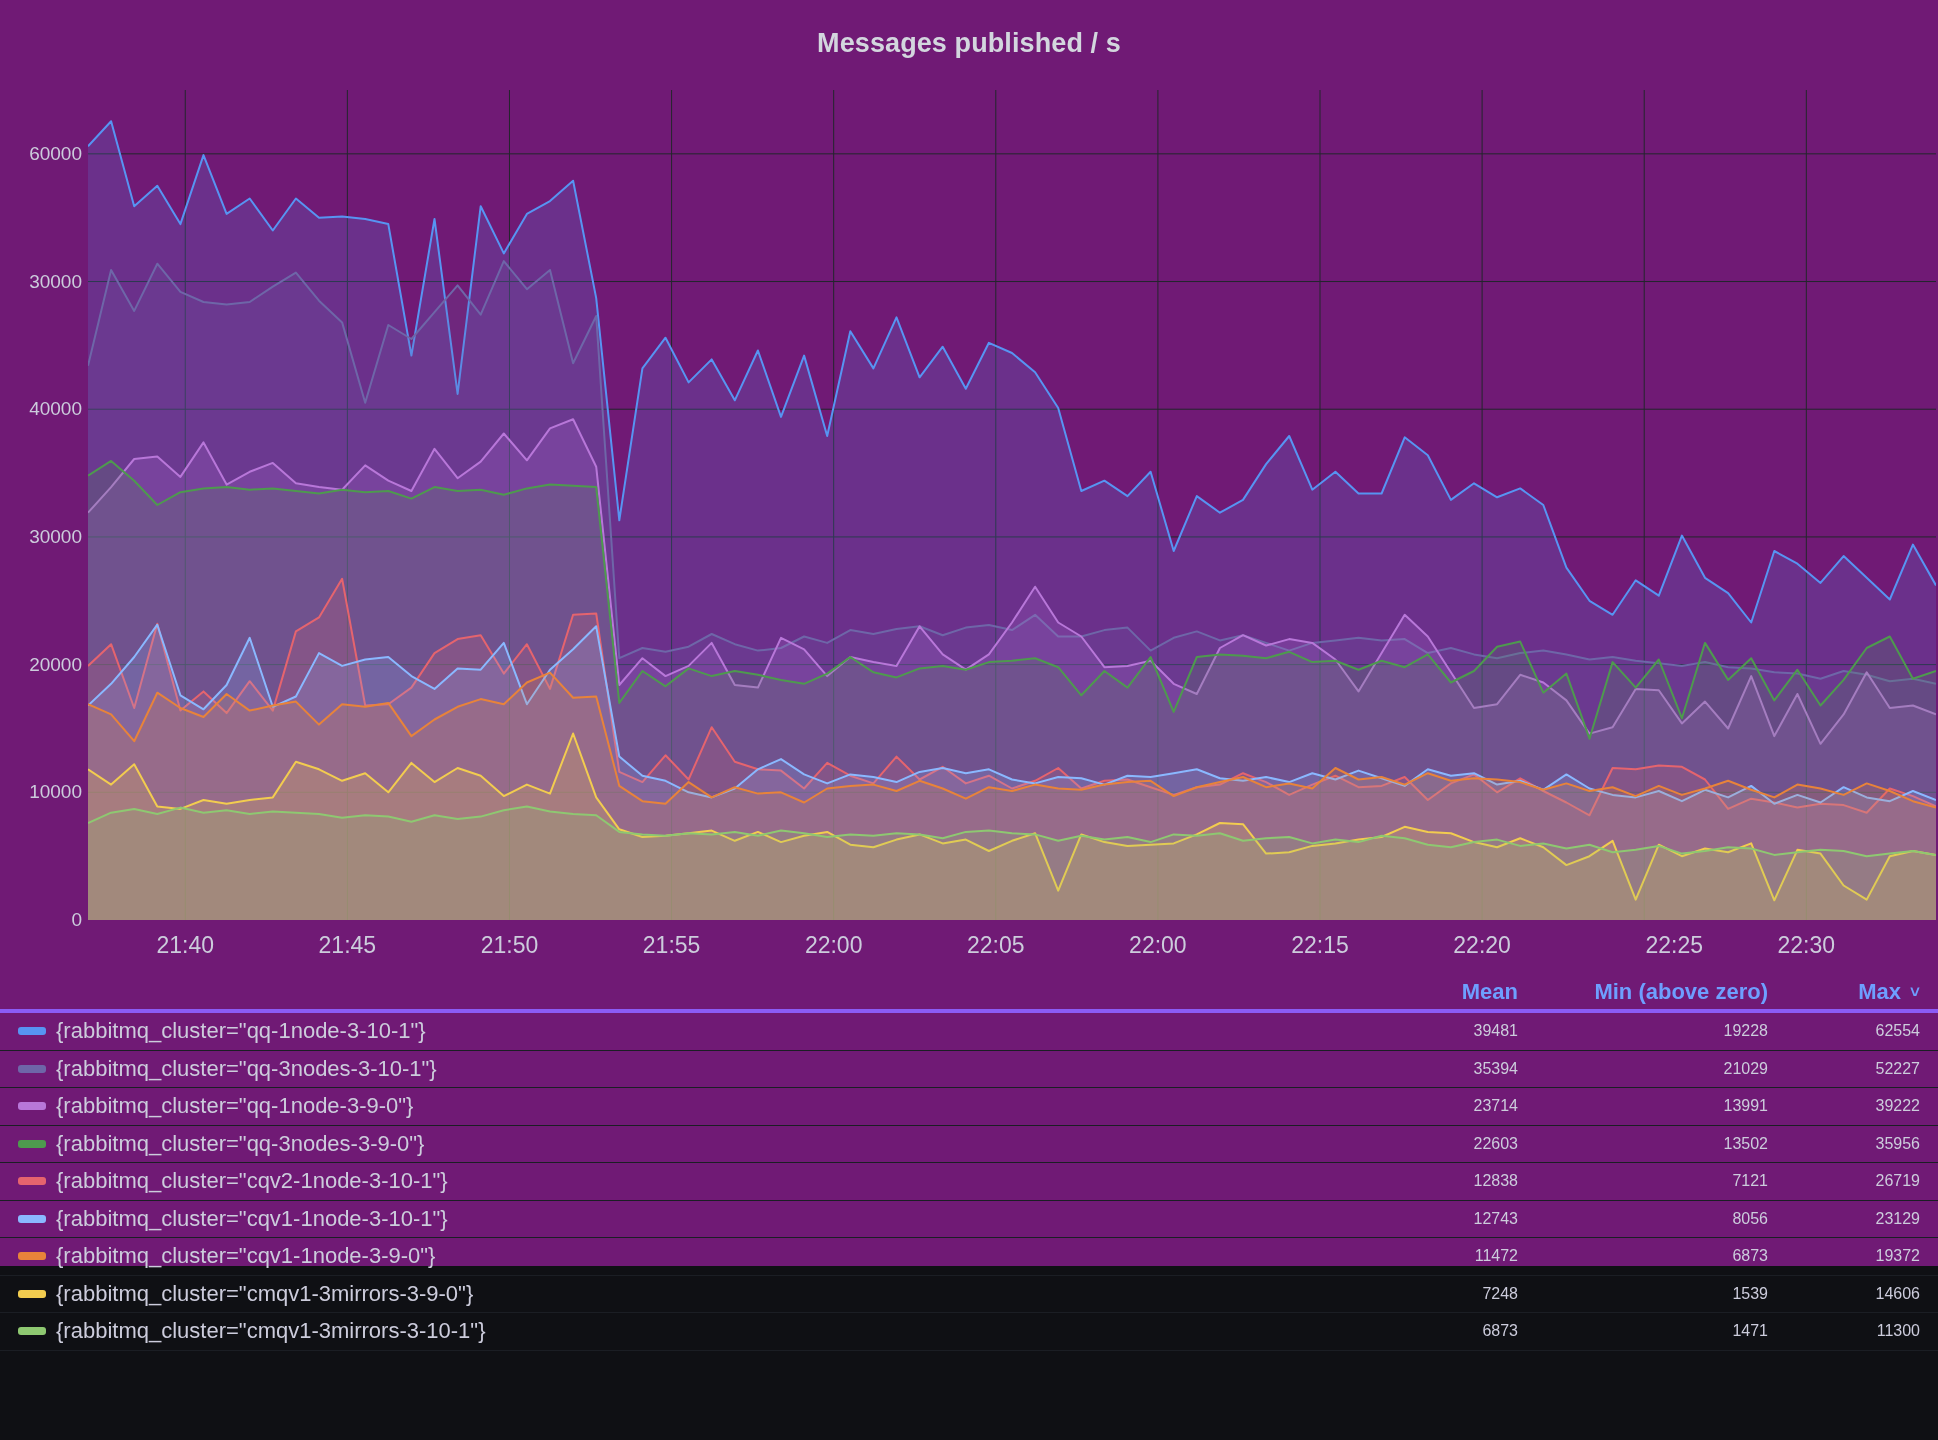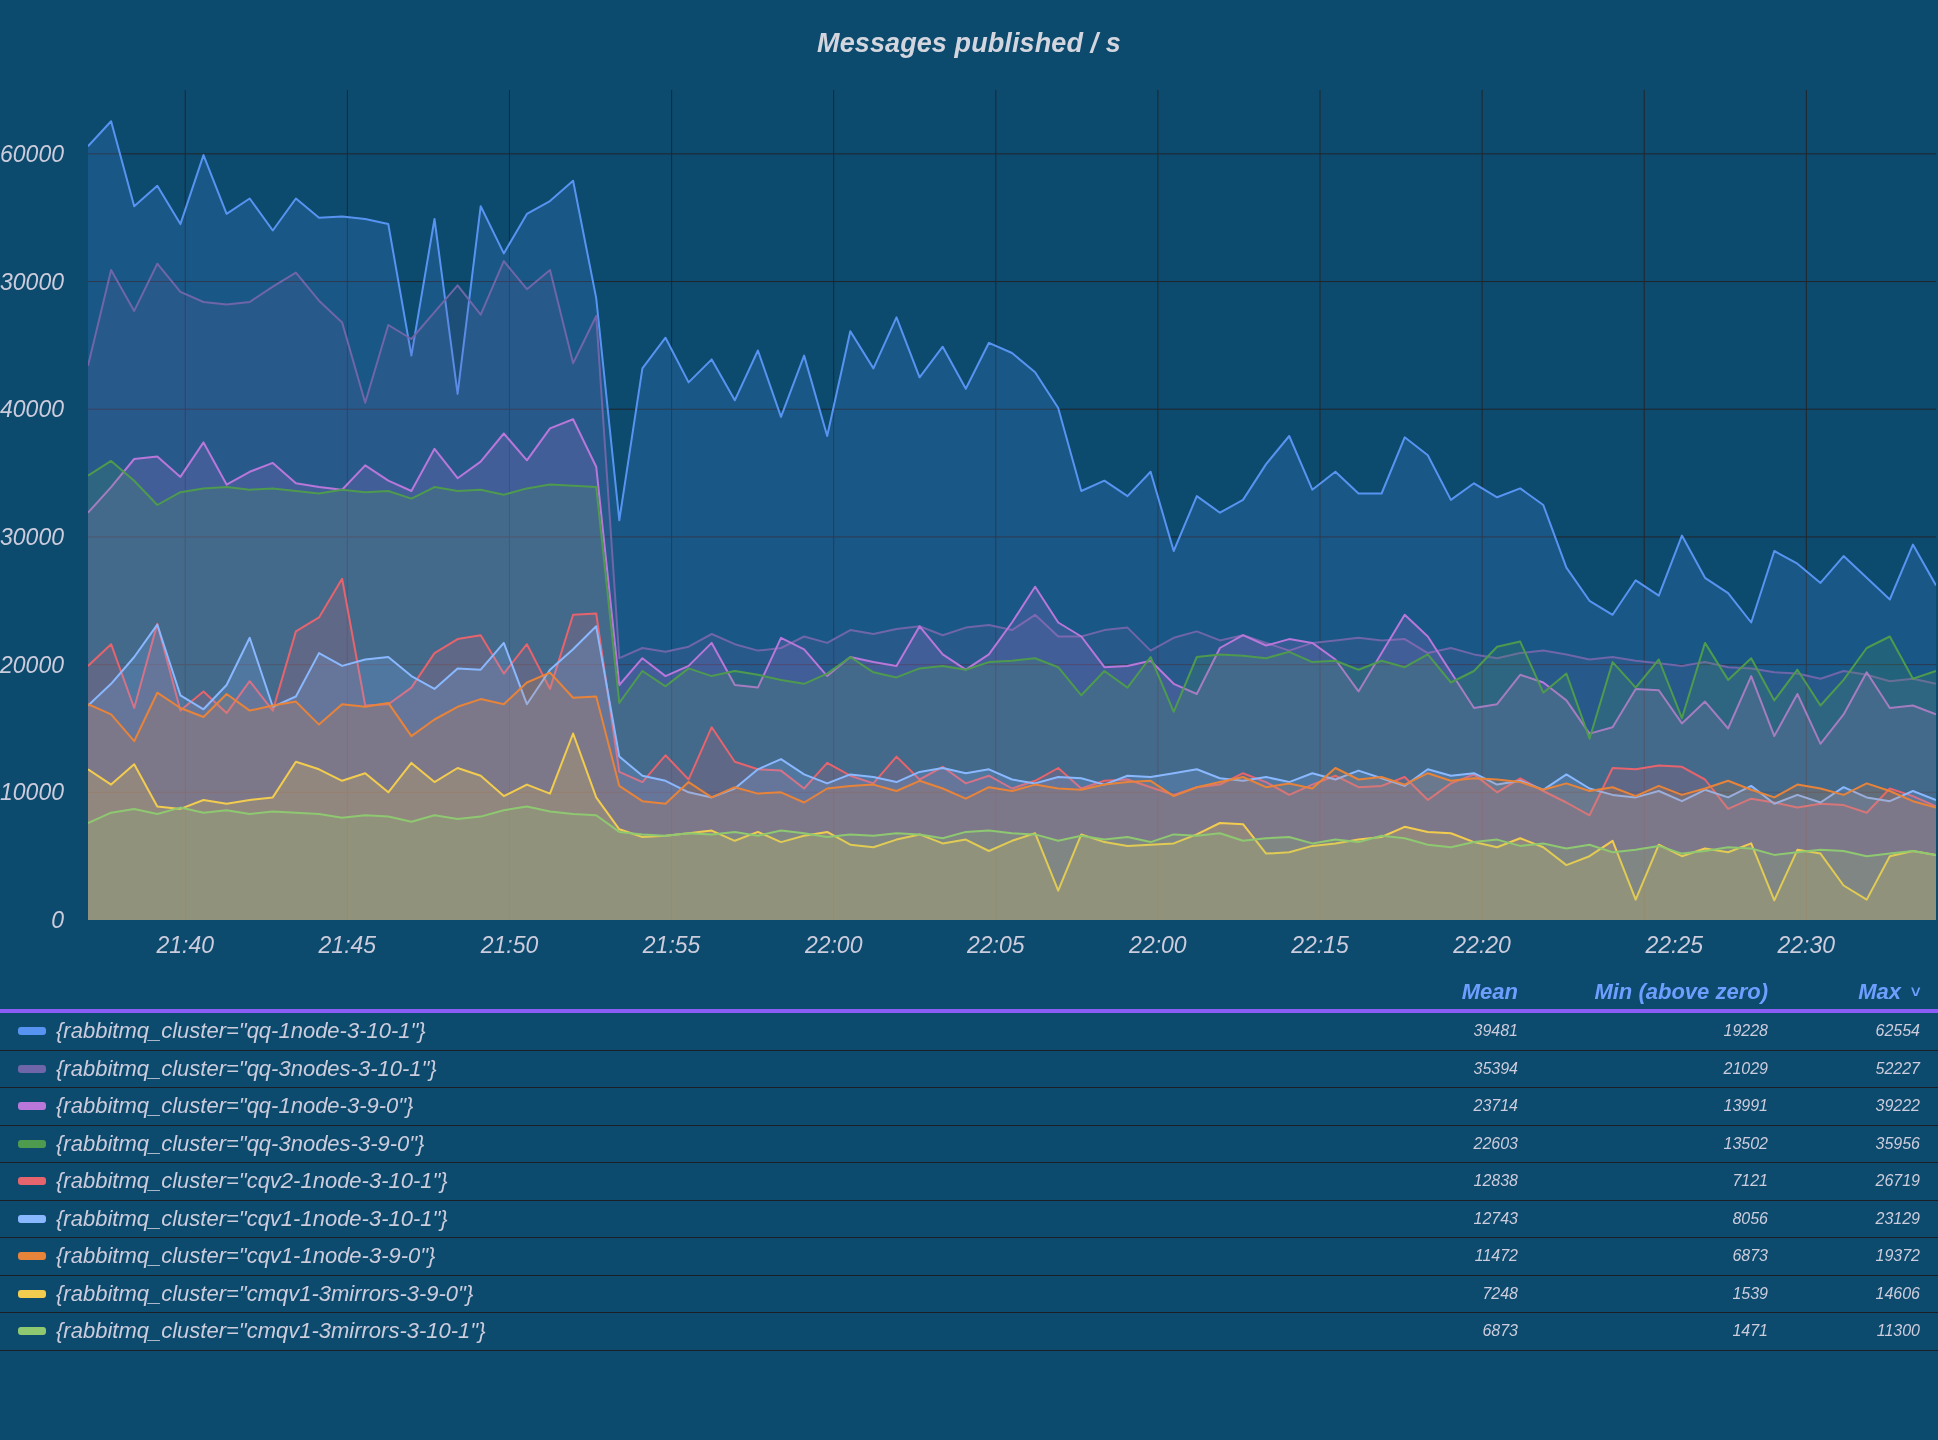--- a/index.html
+++ b/index.html
@@ -7,24 +7,23 @@
     padding: 0;
     background: #0F1014;
     width: 1938px;
     height: 1440px;
     overflow: hidden;
     font-family: "Liberation Sans", sans-serif;
   }
   #panel {
     position: relative;
     width: 1938px;
-    height: 1440px;
-    background: #0c4a6e;
+    height: 1266px;
+    background: #701a75;
     box-sizing: border-box;
-    font-style: italic;
   }
   
   #panel-title {
     position: absolute;
     top: 28px;
     left: 0;
     width: 1938px;
     text-align: center;
     color: #D3D6DE;
     font-size: 27px;
@@ -41,24 +40,24 @@
   }
   #y-axis-labels {
     position: absolute;
     left: 0;
     top: 0;
     width: 86px;
     height: 880px;
   }
   .y-tick-label {
     position: absolute;
-    right: 22px;
+    right: 4px;
     transform: translateY(-50%);
     color: #CCCCDC;
-    font-size: 23px;
+    font-size: 19px;
     white-space: nowrap;
   }
   #plot {
     position: absolute;
     left: 88px;
     top: 0;
     width: 1848px;
     height: 830px;
     overflow: hidden;
   }

